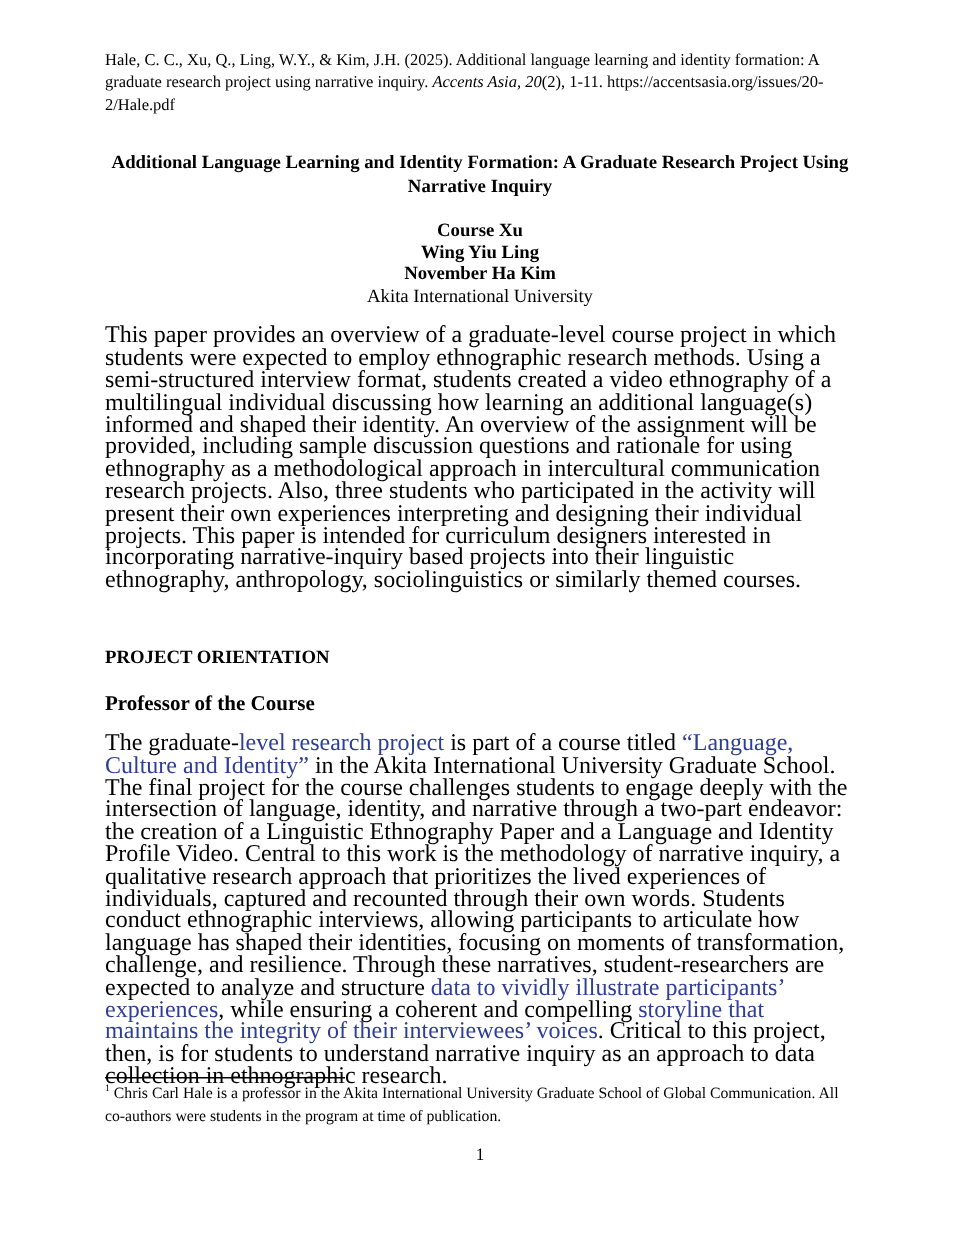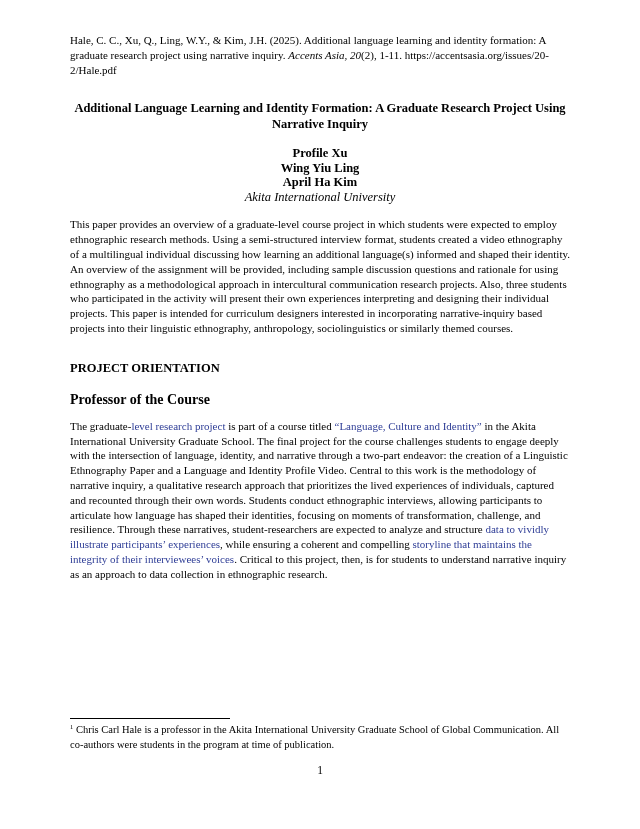--- a/index.html
+++ b/index.html
@@ -27,39 +27,39 @@
     line-height: 15.5px;
     font-weight: bold;
     text-align: center;
   }
   .authors { margin-top: 14px; text-align: center; }
   .authors p {
     font-size: 12.5px;
     line-height: 14.6px;
     font-weight: bold;
   }
-  .authors p.affiliation { font-weight: normal; font-style: italic; }
+  .authors p.affiliation { font-weight: normal; }
   sup { font-size: 0.62em; vertical-align: super; line-height: 0; }
   .section-heading {
     font-size: 12.5px;
     line-height: 15px;
     font-weight: bold;
     text-align: left;
   }
   .abstract-heading { margin-top: 28px; }
-  .project-heading { margin-top: 25px; font-family: Liberation Serif, serif; }
+  .project-heading { margin-top: 36px; font-family: Liberation Serif, serif; }
   .subsection-heading {
     margin-top: 16px;
     font-size: 14px;
     line-height: 15px;
     font-weight: bold;
   }
   .body-para {
     margin-top: 13px;
-    font-size: 11px;
+    font-size: 16px;
     line-height: 14.8px;
     text-align: left;
   }
   .body-para.tight { margin-top: 12px; }
   .seg-plain { color: var(--ink); }
   .seg-blue { color: var(--accent-blue); }
   .seg-italic { font-style: italic; }
   .footnote-area {
     position: absolute;
     top: 718px;
@@ -88,23 +88,23 @@
 </head>
 <body>
 
 <div class="page">
 
   <p class="citation"><span class="seg-plain">Hale, C. C., Xu, Q., Ling, W.Y., &amp; Kim, J.H. (2025). Additional language learning and identity formation: A graduate research project using narrative inquiry. </span><span class="seg-italic">Accents Asia, 20</span><span class="seg-plain">(2), 1-11. https://accentsasia.org/issues/20-2/Hale.pdf</span></p>
 
   <h1 class="paper-title">Additional Language Learning and Identity Formation: A Graduate Research Project Using Narrative Inquiry</h1>
 
   <div class="authors">
-    <p>Profile Xu</p>
+    <p>Course Xu</p>
     <p>Wing Yiu Ling</p>
-    <p>April Ha Kim</p>
+    <p>November Ha Kim</p>
     <p class="affiliation">Akita International University</p>
   </div>
 
   <p class="body-para">This paper provides an overview of a graduate-level course project in which students were expected to employ ethnographic research methods. Using a semi-structured interview format, students created a video ethnography of a multilingual individual discussing how learning an additional language(s) informed and shaped their identity. An overview of the assignment will be provided, including sample discussion questions and rationale for using ethnography as a methodological approach in intercultural communication research projects. Also, three students who participated in the activity will present their own experiences interpreting and designing their individual projects. This paper is intended for curriculum designers interested in incorporating narrative-inquiry based projects into their linguistic ethnography, anthropology, sociolinguistics or similarly themed courses.</p>
 
   <h2 class="section-heading project-heading">PROJECT ORIENTATION</h2>
   <h3 class="subsection-heading">Professor of the Course</h3>
   <p class="body-para tight"><span class="seg-plain">The graduate-</span><span class="seg-blue">level research project</span><span class="seg-plain"> is part of a course titled </span><span class="seg-blue">“Language, Culture and Identity”</span><span class="seg-plain"> in the Akita International University Graduate School. The final project for the course challenges students to engage deeply with the intersection of language, identity, and narrative through a two-part endeavor: the creation of a Linguistic Ethnography Paper and a Language and Identity Profile Video. Central to this work is the methodology of narrative inquiry, a qualitative research approach that prioritizes the lived experiences of individuals, captured and recounted through their own words. Students conduct ethnographic interviews, allowing participants to articulate how language has shaped their identities, focusing on moments of transformation, challenge, and resilience. Through these narratives, student-researchers are expected to analyze and structure </span><span class="seg-blue">data to vividly illustrate participants’ experiences</span><span class="seg-plain">, while ensuring a coherent and compelling </span><span class="seg-blue">storyline that maintains the integrity of their interviewees’ voices</span><span class="seg-plain">. Critical to this project, then, is for students to understand narrative inquiry as an approach to data collection in ethnographic research.</span></p>
 
   <div class="footnote-area">

